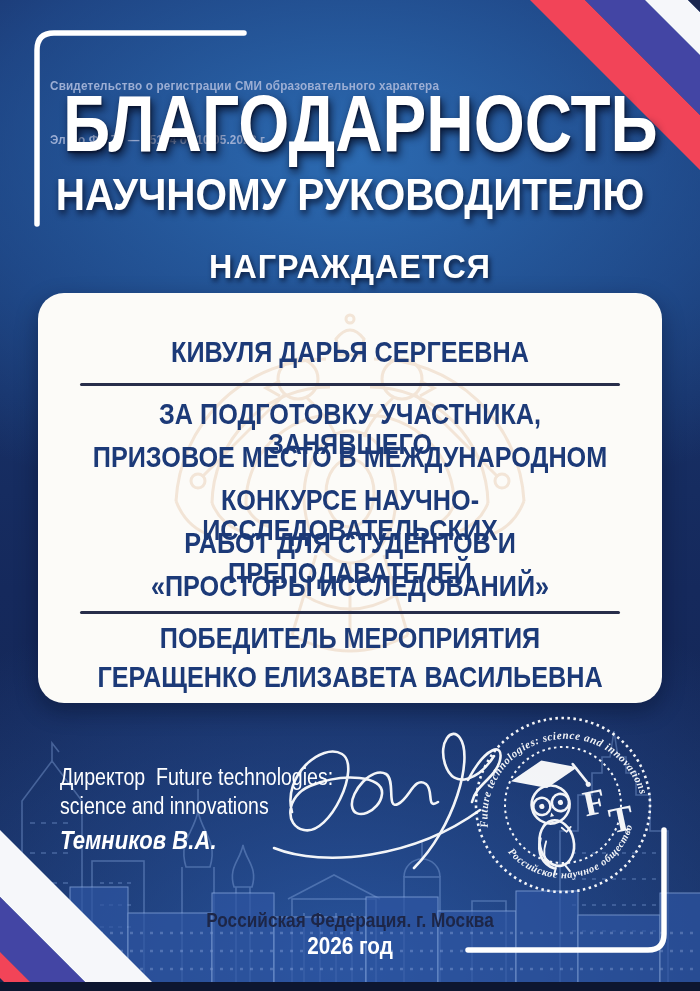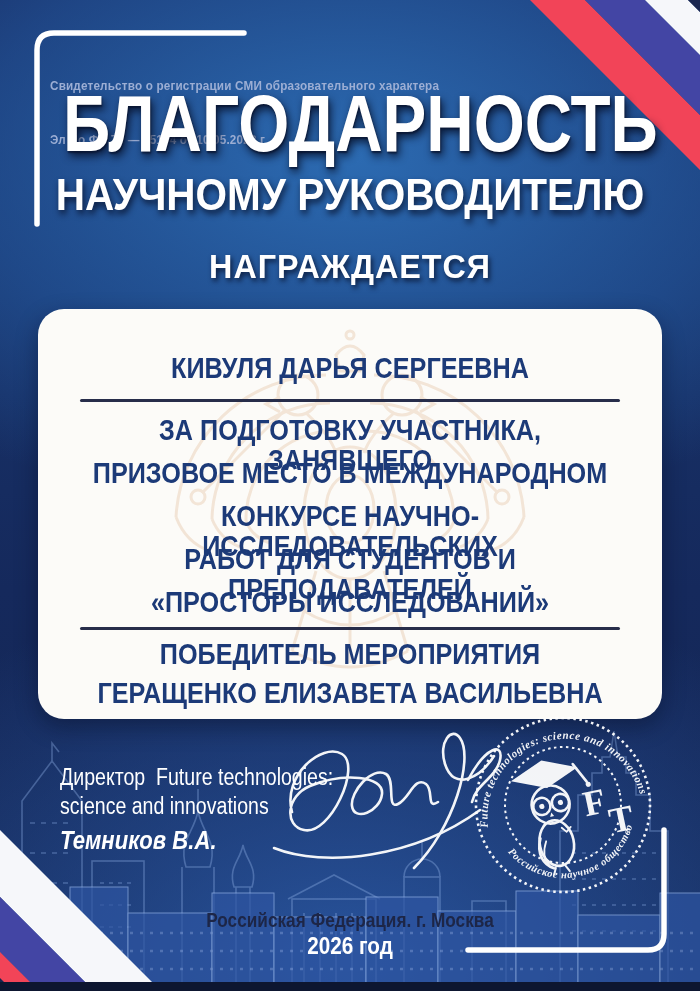--- a/index.html
+++ b/index.html
@@ -35,21 +35,21 @@
   }
   .award{
     top:249px;font-size:34px;font-weight:800;color:#ffffff;line-height:1;
     transform:scaleX(.95);letter-spacing:1px;
     text-shadow:2px 3px 6px rgba(6,14,38,.8);
   }
 
   
   .card{
     left:38px;top:293px;width:624px;height:410px;border-radius:26px;
-    background:#fcfbf8;box-shadow:0 8px 22px rgba(4,10,30,.4);overflow:hidden;margin-top:16px;
+    background:#fcfbf8;box-shadow:0 8px 22px rgba(4,10,30,.4);overflow:hidden;
   }
   .card .recipient{
     top:44px;font-size:30px;font-weight:800;color:#1c3a78;line-height:1;
     transform:scaleX(.84);
   }
   .card .divider{left:42px;right:42px;height:3px;background:#272d4a;border-radius:2px;}
   .d1{top:90px;} .d2{top:318px;}
   .reason-line{
     font-size:30px;font-weight:800;color:#1c3a78;line-height:1;
     transform:scaleX(.84);left:0;right:0;text-align:center;position:absolute;

